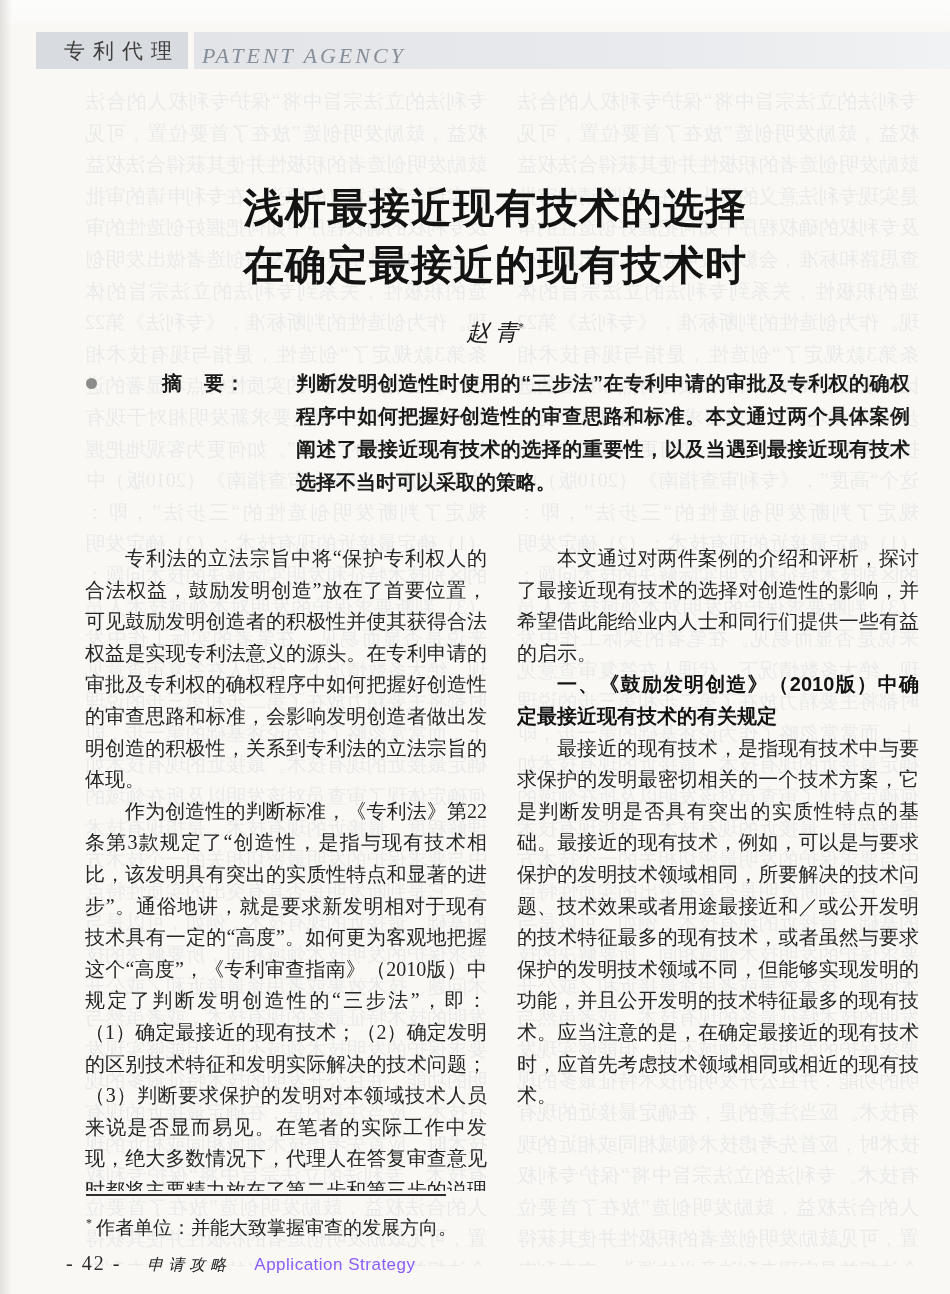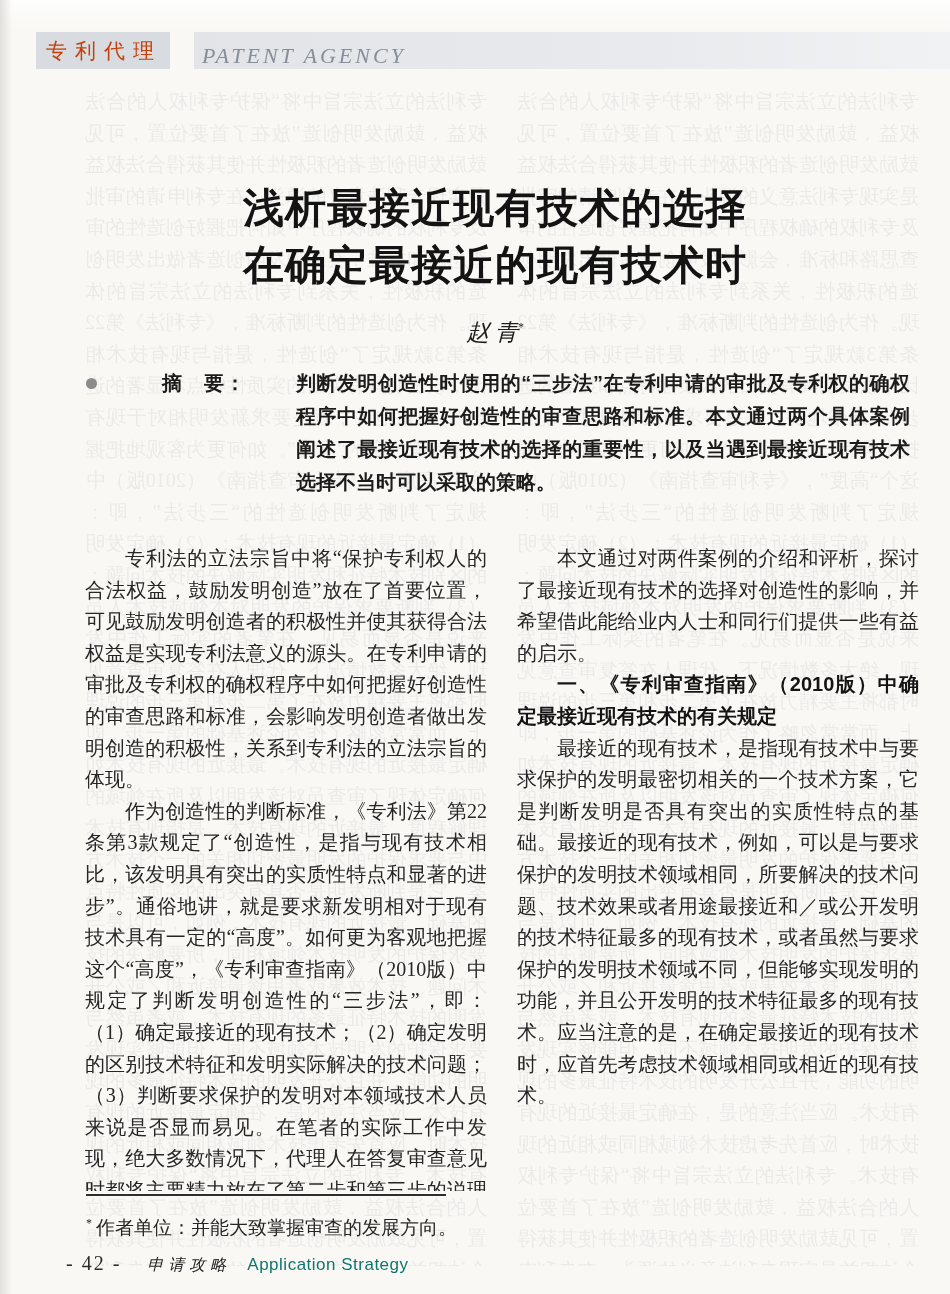--- a/index.html
+++ b/index.html
@@ -18,24 +18,24 @@
     transform:scaleX(-1); color:#5d6670; opacity:0.085; filter:blur(0.7px);
     font-size:20px; line-height:31.6px; text-align:justify; word-break:break-all;
     z-index:1; pointer-events:none; }
   .ghost.g-left { left:85px; }
   .ghost.g-right { left:517px; }
 
   .content { position:relative; z-index:2; height:100%; }
 
   
   .header-band { position:absolute; top:32px; left:0; right:0; height:37px; }
-  .header-cn { position:absolute; left:36px; top:0; width:134px; height:37px;
+  .header-cn { position:absolute; left:36px; top:0; width:152px; height:37px;
     background:#d8dbdf; display:flex; align-items:center; justify-content:flex-end;
     padding-right:8px; font-family:"Liberation Sans","DejaVu Sans",sans-serif;
-    font-size:21px; letter-spacing:8px; color:#c2410c; font-weight:500; }
+    font-size:21px; letter-spacing:8px; color:#404040; font-weight:500; }
   .header-en { position:absolute; left:194px; top:0; right:0; height:37px;
     background:linear-gradient(to right,#e2e4e8 0%,#e8eaed 60%,#f1f2f4 100%);
     display:flex; align-items:flex-end; padding-left:8px;
     font-style:italic; font-size:22px; letter-spacing:3px; color:#878e98; }
 
   
   .title { position:absolute; top:180px; left:75px; width:840px; text-align:center;
     font-size:41px; line-height:57px; font-weight:bold; color:#131313; letter-spacing:1px; }
   .author { position:absolute; top:317px; left:75px; width:840px; text-align:center;
     font-size:23px; color:#1d1d1d; font-style:italic; }
@@ -66,22 +66,22 @@
   .footnote { position:absolute; left:86px; top:1194px; width:430px; color:#262626; }
   .footnote .rule { width:360px; border-top:2px solid #2e2e2e; margin-bottom:15px; }
   .footnote p { font-size:19px; line-height:24px; }
   .footnote sup { font-size:12px; margin-right:4px; }
 
   
   .footer { position:absolute; left:66px; top:1252px; display:flex; align-items:baseline; }
   .pg { font-size:20px; letter-spacing:2px; color:#2c2c2c; }
   .col-cn { margin-left:26px; font-style:italic; font-weight:normal; letter-spacing:5px;
     font-size:16px; color:#1f1f1f; }
-  .col-en { margin-left:16px; font-family:"Liberation Sans","DejaVu Sans",sans-serif;
-    font-size:17px; color:#0f766e; letter-spacing:0.5px; }
+  .col-en { margin-left:23px; font-family:"Liberation Sans","DejaVu Sans",sans-serif;
+    font-size:17px; color:#8b5cf6; letter-spacing:0.5px; }
 </style>
 </head>
 <body>
 
 <div class="page">
   <div class="edge-top"></div>
 
   <div class="ghost g-left">专利法的立法宗旨中将“保护专利权人的合法权益，鼓励发明创造”放在了首要位置，可见鼓励发明创造者的积极性并使其获得合法权益是实现专利法意义的源头。在专利申请的审批及专利权的确权程序中如何把握好创造性的审查思路和标准，会影响发明创造者做出发明创造的积极性，关系到专利法的立法宗旨的体现。作为创造性的判断标准，《专利法》第22条第3款规定了“创造性，是指与现有技术相比，该发明具有突出的实质性特点和显著的进步”。通俗地讲，就是要求新发明相对于现有技术具有一定的“高度”。如何更为客观地把握这个“高度”，《专利审查指南》（2010版）中规定了判断发明创造性的“三步法”，即：（1）确定最接近的现有技术；（2）确定发明的区别技术特征和发明实际解决的技术问题；（3）判断要求保护的发明对本领域技术人员来说是否显而易见。在笔者的实际工作中发现，绝大多数情况下，代理人在答复审查意见时都将主要精力放在了第二步和第三步的说理上，而常常忽略了作为论述基础的第一步，即确定最接近的现有技术。最接近的现有技术如何确定体现了审查员对该发明以及所在领域的理解程度，最接近的现有技术，是指现有技术中与要求保护的发明最密切相关的一个技术方案，它是判断发明是否具有突出的实质性特点的基础。最接近的现有技术，例如，可以是与要求保护的发明技术领域相同，所要解决的技术问题、技术效果或者用途最接近和／或公开发明的技术特征最多的现有技术，或者虽然与要求保护的发明技术领域不同，但能够实现发明的功能，并且公开发明的技术特征最多的现有技术。应当注意的是，在确定最接近的现有技术时，应首先考虑技术领域相同或相近的现有技术。专利法的立法宗旨中将“保护专利权人的合法权益，鼓励发明创造”放在了首要位置，可见鼓励发明创造者的积极性并使其获得合法权益是实现专利法意义的源头。在专利申请的审批及专利权的确权程序中如何把握好创造性的审查思路和标准，会影响发明创造者做出发明创造的积极性，关系到专利法的立法宗旨的体现。作为创造性的判断标准，《专利法》第22条第3款规定了“创造性，是指与现有技术相比，该发明具有突出的实质性特点和显著的进步”。通俗地讲，就是要求新发明相对于现有技术具有一定的“高度”。如何更为客观地把握这个“高度”，《专利审查指南》（2010版）中规定了判断发明创造性的“三步法”，即：（1）确定最接近的现有技术；（2）确定发明的区别技术特征和发明实际解决的技术问题；（3）判断要求保护的发明对本领域技术人员来说是否显而易见。在笔者的实际工作中发现，绝大多数情况下，代理人在答复审查意见时都将主要精力放在了第二步和第三步的说理上，而常常忽略了作为</div>
   <div class="ghost g-right">专利法的立法宗旨中将“保护专利权人的合法权益，鼓励发明创造”放在了首要位置，可见鼓励发明创造者的积极性并使其获得合法权益是实现专利法意义的源头。在专利申请的审批及专利权的确权程序中如何把握好创造性的审查思路和标准，会影响发明创造者做出发明创造的积极性，关系到专利法的立法宗旨的体现。作为创造性的判断标准，《专利法》第22条第3款规定了“创造性，是指与现有技术相比，该发明具有突出的实质性特点和显著的进步”。通俗地讲，就是要求新发明相对于现有技术具有一定的“高度”。如何更为客观地把握这个“高度”，《专利审查指南》（2010版）中规定了判断发明创造性的“三步法”，即：（1）确定最接近的现有技术；（2）确定发明的区别技术特征和发明实际解决的技术问题；（3）判断要求保护的发明对本领域技术人员来说是否显而易见。在笔者的实际工作中发现，绝大多数情况下，代理人在答复审查意见时都将主要精力放在了第二步和第三步的说理上，而常常忽略了作为论述基础的第一步，即确定最接近的现有技术。最接近的现有技术如何确定体现了审查员对该发明以及所在领域的理解程度，最接近的现有技术，是指现有技术中与要求保护的发明最密切相关的一个技术方案，它是判断发明是否具有突出的实质性特点的基础。最接近的现有技术，例如，可以是与要求保护的发明技术领域相同，所要解决的技术问题、技术效果或者用途最接近和／或公开发明的技术特征最多的现有技术，或者虽然与要求保护的发明技术领域不同，但能够实现发明的功能，并且公开发明的技术特征最多的现有技术。应当注意的是，在确定最接近的现有技术时，应首先考虑技术领域相同或相近的现有技术。专利法的立法宗旨中将“保护专利权人的合法权益，鼓励发明创造”放在了首要位置，可见鼓励发明创造者的积极性并使其获得合法权益是实现专利法意义的源头。在专利申请的审批及专利权的确权程序中如何把握好创造性的审查思路和标准，会影响发明创造者做出发明创造的积极性，关系到专利法的立法宗旨的体现。作为创造性的判断标准，《专利法》第22条第3款规定了“创造性，是指与现有技术相比，该发明具有突出的实质性特点和显著的进步”。通俗地讲，就是要求新发明相对于现有技术具有一定的“高度”。如何更为客观地把握这个“高度”，《专利审查指南》（2010版）中规定了判断发明创造性的“三步法”，即：（1）确定最接近的现有技术；（2）确定发明的区别技术特征和发明实际解决的技术问题；（3）判断要求保护的发明对本领域技术人员来说是否显而易见。在笔者的实际工作中发现，绝大多数情况下，代理人在答复审查意见时都将主要精力放在了第二步和第三步的说理上，而常常忽略了作为</div>
 
@@ -111,21 +111,21 @@
       </div>
     </div>
 
     <div class="columns">
       <div class="col">
         <p>专利法的立法宗旨中将“保护专利权人的合法权益，鼓励发明创造”放在了首要位置，可见鼓励发明创造者的积极性并使其获得合法权益是实现专利法意义的源头。在专利申请的审批及专利权的确权程序中如何把握好创造性的审查思路和标准，会影响发明创造者做出发明创造的积极性，关系到专利法的立法宗旨的体现。</p>
         <p>作为创造性的判断标准，《专利法》第22条第3款规定了“创造性，是指与现有技术相比，该发明具有突出的实质性特点和显著的进步”。通俗地讲，就是要求新发明相对于现有技术具有一定的“高度”。如何更为客观地把握这个“高度”，《专利审查指南》（2010版）中规定了判断发明创造性的“三步法”，即：（1）确定最接近的现有技术；（2）确定发明的区别技术特征和发明实际解决的技术问题；（3）判断要求保护的发明对本领域技术人员来说是否显而易见。在笔者的实际工作中发现，绝大多数情况下，代理人在答复审查意见时都将主要精力放在了第二步和第三步的说理上，而常常忽略了作为论述基础的第一步，即确定最接近的现有技术。最接近的现有技术如何确定体现了审查员对该发明以及所在领域的理解程度，</p>
       </div>
       <div class="col">
         <p>本文通过对两件案例的介绍和评析，探讨了最接近现有技术的选择对创造性的影响，并希望借此能给业内人士和同行们提供一些有益的启示。</p>
-        <h3>一、《专利审查指南》（2010版）中确定最接近现有技术的有关规定</h3>
+        <h3>一、《鼓励发明创造》（2010版）中确定最接近现有技术的有关规定</h3>
         <p>最接近的现有技术，是指现有技术中与要求保护的发明最密切相关的一个技术方案，它是判断发明是否具有突出的实质性特点的基础。最接近的现有技术，例如，可以是与要求保护的发明技术领域相同，所要解决的技术问题、技术效果或者用途最接近和／或公开发明的技术特征最多的现有技术，或者虽然与要求保护的发明技术领域不同，但能够实现发明的功能，并且公开发明的技术特征最多的现有技术。应当注意的是，在确定最接近的现有技术时，应首先考虑技术领域相同或相近的现有技术。</p>
 
       </div>
     </div>
 
     <div class="footnote">
       <div class="rule"></div>
       <p><sup>*</sup><span>作者单位：并能大致掌握审查的发展方向。</span></p>
     </div>
 

